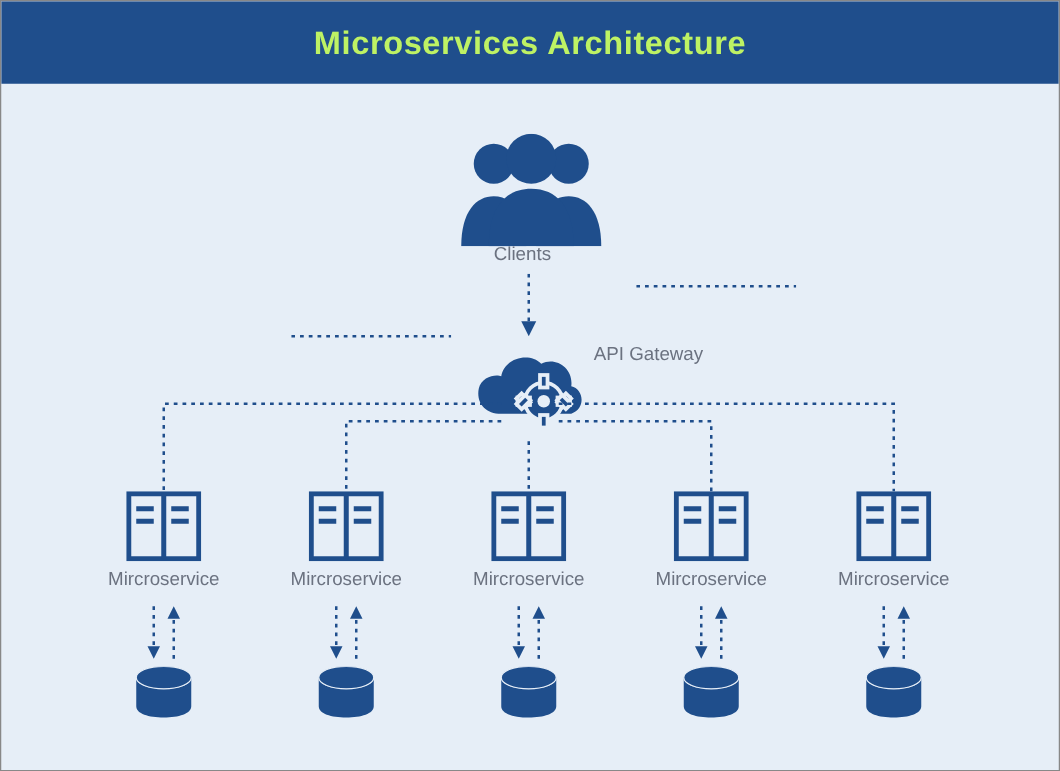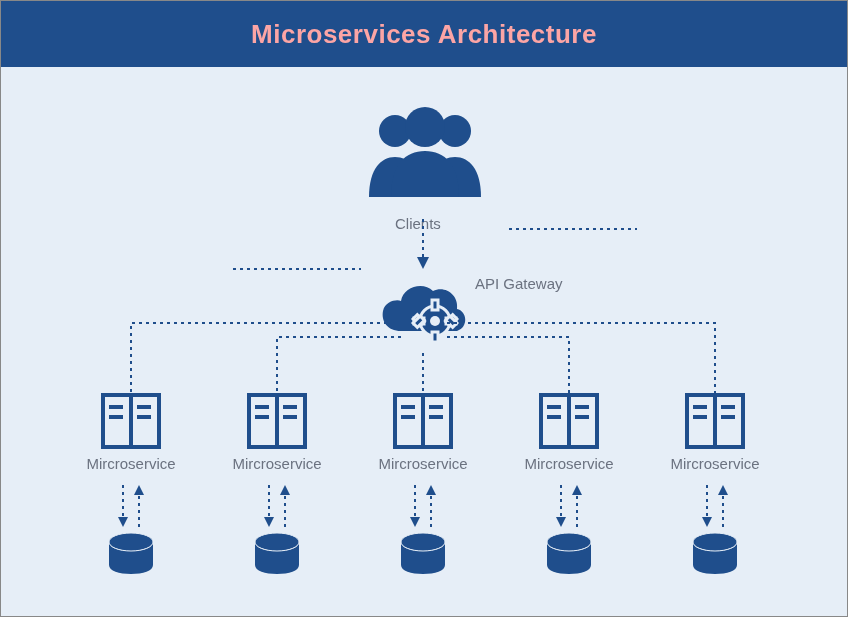--- a/index.html
+++ b/index.html
@@ -13,21 +13,21 @@
     border: 1px solid #888;
   }
   .header {
     background: #1f4e8c;
     height: 66px;
     display: flex;
     align-items: center;
     justify-content: center;
   }
   .header-title {
-    color: #fca5a5;
+    color: #bef264;
     font-size: 26px;
     font-weight: 700;
     letter-spacing: 0.5px;
   }
   .canvas {
     position: absolute;
     top: 66px;
     left: 0;
     width: 848px;
     height: 551px;
@@ -62,21 +62,21 @@
         <path d="M8 90 C8 62 20 50 34 50 C48 50 60 62 60 90 Z"></path>
 
         <circle cx="94" cy="24" r="16"></circle>
         <path d="M68 90 C68 62 80 50 94 50 C108 50 120 62 120 90 Z"></path>
 
         <circle cx="64" cy="20" r="20"></circle>
         <path d="M30 90 C30 58 44 44 64 44 C84 44 98 58 98 90 Z"></path>
       </g>
     </svg>
   </div>
-  <div class="label" style="left:394px; top:148px;">Clients</div>
+  <div class="label" style="left:394px; top:128px;">Clients</div>
 
   <svg style="position:absolute; left:414px; top:152px;" width="16" height="50">
     <line x1="8" y1="0" x2="8" y2="40" stroke="#1f4e8c" stroke-width="2" stroke-dasharray="3 4"></line>
     <polygon points="8,50 2,38 14,38" fill="#1f4e8c"></polygon>
   </svg>
 
   <svg style="position:absolute; left:232px; top:200px;" width="128" height="4">
     <line x1="0" y1="2" x2="128" y2="2" stroke="#1f4e8c" stroke-width="2" stroke-dasharray="3 4"></line>
   </svg>
   <svg style="position:absolute; left:508px; top:160px;" width="128" height="4">

